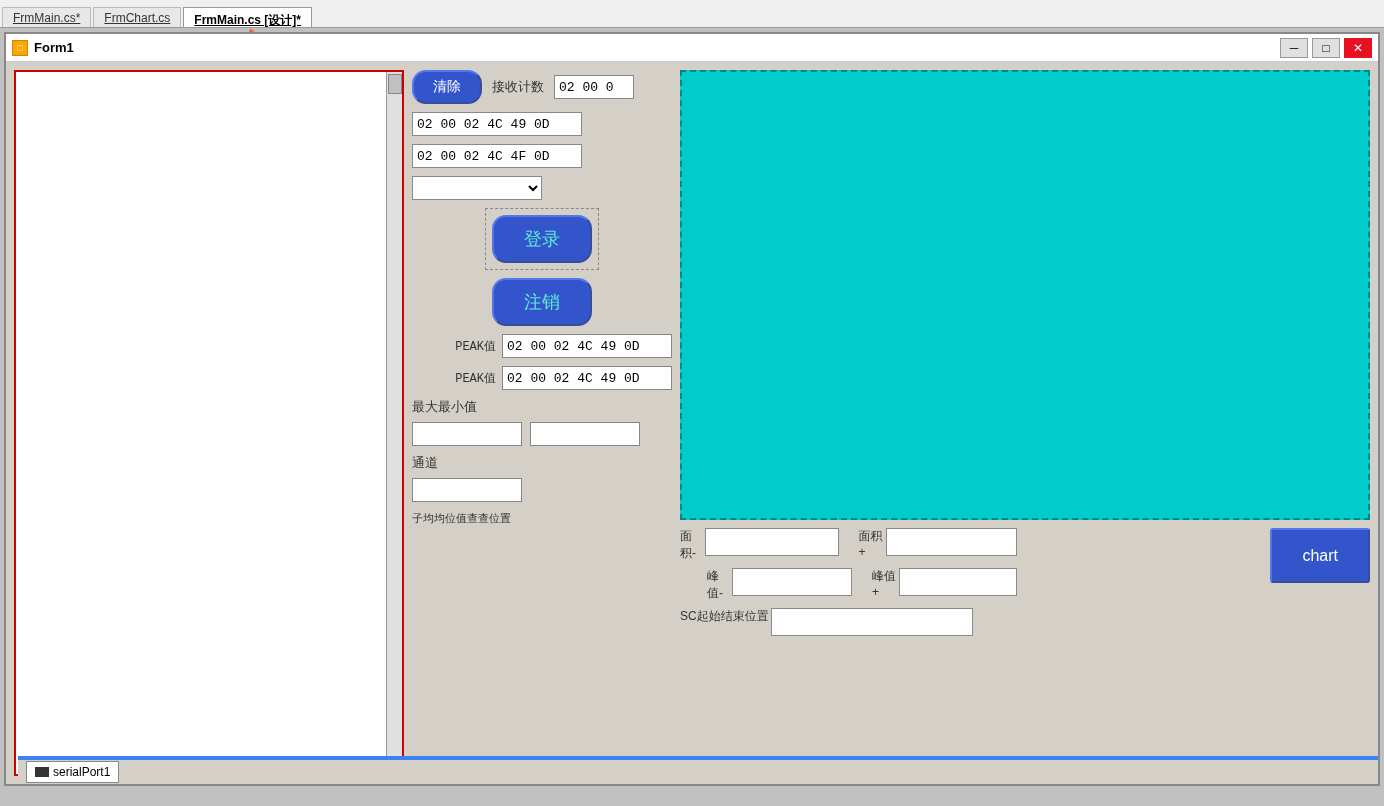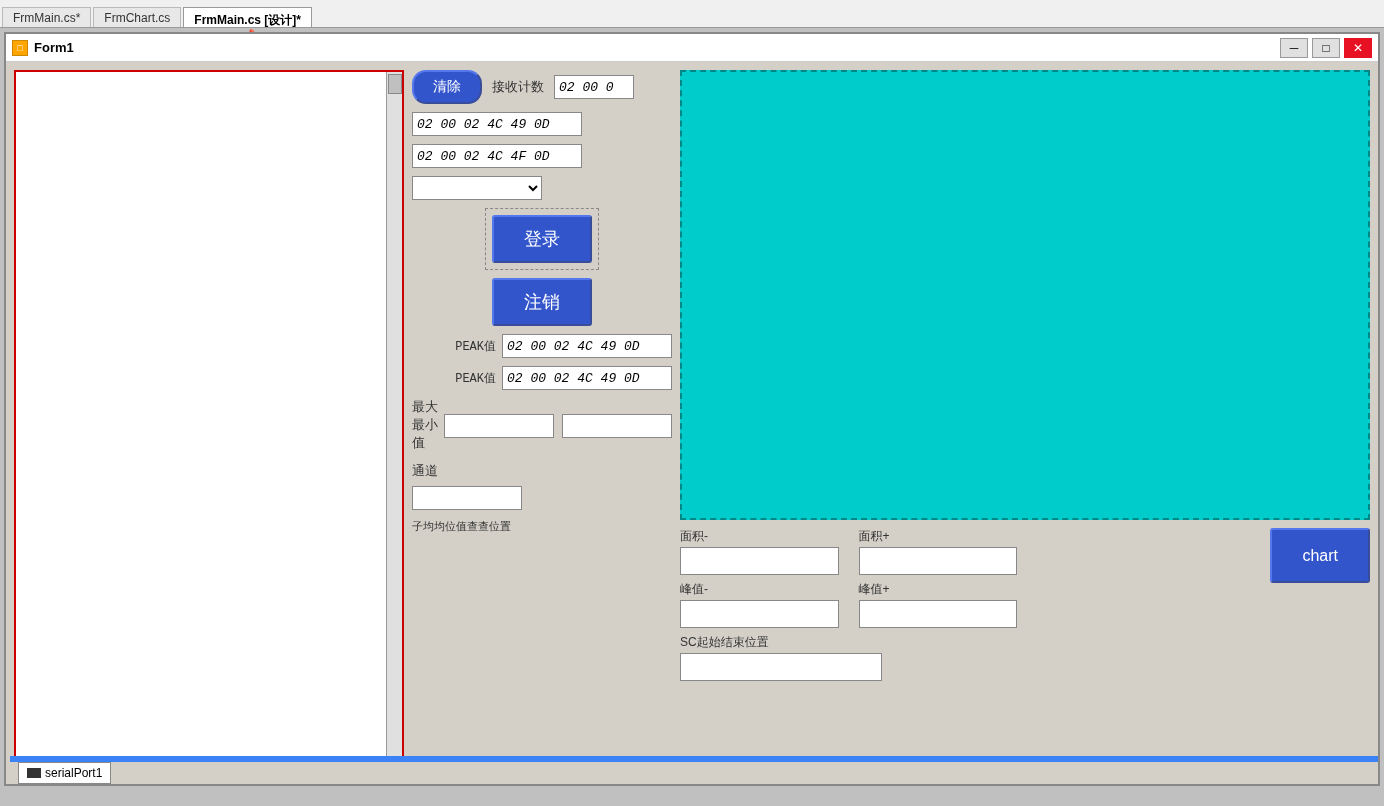--- a/index.html
+++ b/index.html
@@ -24,20 +24,21 @@
       align-items: center;
       padding: 4px 10px;
       height: 20px;
       border: 1px solid #bbb;
       border-bottom: none;
       background: #e8e8e8;
       cursor: pointer;
       font-size: 12px;
       color: #333;
       margin-right: 2px;
+      text-decoration: underline;
     }
     .tab.active {
       background: #ffffff;
       border-color: #999;
       font-weight: bold;
       color: #000;
       flex-direction: column;
     }
     .tab .tab-close {
       margin-left: 6px;
@@ -164,45 +165,44 @@
       border: 2px outset #5577ee;
       padding: 6px 18px;
       font-size: 14px;
       font-family: 'Microsoft YaHei', Arial, sans-serif;
       cursor: pointer;
       min-width: 70px;
       border-radius: 14px;
     }
     .btn-blue-large {
       background: #3355cc;
-      color: #ffffff;
+      color: #5eead4;
       border: 2px outset #5577ee;
       padding: 10px 30px;
       font-size: 18px;
       font-family: 'Microsoft YaHei', Arial, sans-serif;
       cursor: pointer;
-      border-radius: 3px;
+      border-radius: 14px;
       display: block;
       margin: 0 auto;
     }
 
     .label-text {
       font-size: 13px;
       color: #333;
       white-space: nowrap;
     }
 
     .textbox {
       border: 1px solid #888;
       background: white;
       padding: 2px 4px;
       font-size: 13px;
       font-family: 'Courier New', monospace;
       height: 24px;
-      font-style: italic;
     }
     .textbox-wide {
       width: 170px;
     }
 
     .data-row {
       display: flex;
       align-items: center;
       gap: 6px;
     }
@@ -238,23 +238,22 @@
     .peak-label {
       font-size: 12px;
       font-family: 'Courier New', monospace;
       color: #333;
       white-space: nowrap;
     }
 
     
     .bottom-labels {
       display: flex;
-      flex-direction: row;
+      flex-direction: column;
       gap: 4px;
-      align-items: center;
     }
     .section-title {
       font-size: 13px;
       color: #333;
       margin-bottom: 2px;
     }
     .two-textbox-row {
       display: flex;
       gap: 8px;
     }
@@ -269,21 +268,21 @@
 
     .chart-area {
       background: #00cccc;
       border: 2px dashed #008888;
       flex: 0 0 450px;
       width: 100%;
     }
 
     .stat-item {
       display: flex;
-      flex-direction: column;
+      flex-direction: row;
       gap: 2px;
     }
     .stat-label {
       font-size: 12px;
       color: #333;
     }
     .stat-input {
       width: 100%;
       height: 28px;
       border: 1px solid #888;
@@ -309,25 +308,25 @@
       cursor: pointer;
       border-radius: 3px;
       min-width: 90px;
       min-height: 55px;
     }
 
     
     .status-bar {
       position: absolute;
       bottom: 0;
-      left: 4px;
+      left: 12px;
       right: 0;
       height: 28px;
       background: #d4d0c8;
-      border-top: 6px solid #3b82f6;
+      border-top: 4px solid #3b82f6;
       display: flex;
       align-items: center;
       padding: 0 8px;
     }
     .status-item {
       border: 1px solid #888;
       background: white;
       padding: 2px 8px;
       font-size: 12px;
       display: flex;
@@ -460,21 +459,21 @@
             <div class="stat-item">
               <span class="stat-label">面积-</span>
               <input class="stat-input" type="text" value="" style="">
             </div>
             <div class="stat-item">
               <span class="stat-label">面积+</span>
               <input class="stat-input" type="text" value="" style="">
             </div>
           </div>
 
-          <div style="display:grid; grid-template-columns:1fr 1fr; gap:6px 20px;">
+          <div style="display:grid; grid-template-columns:1fr 1fr; gap:6px 20px;margin-left:27px;">
             <div class="stat-item">
               <span class="stat-label">峰值-</span>
               <input class="stat-input" type="text" value="" style="">
             </div>
             <div class="stat-item">
               <span class="stat-label">峰值+</span>
               <input class="stat-input" type="text" value="" style="">
             </div>
           </div>
 

